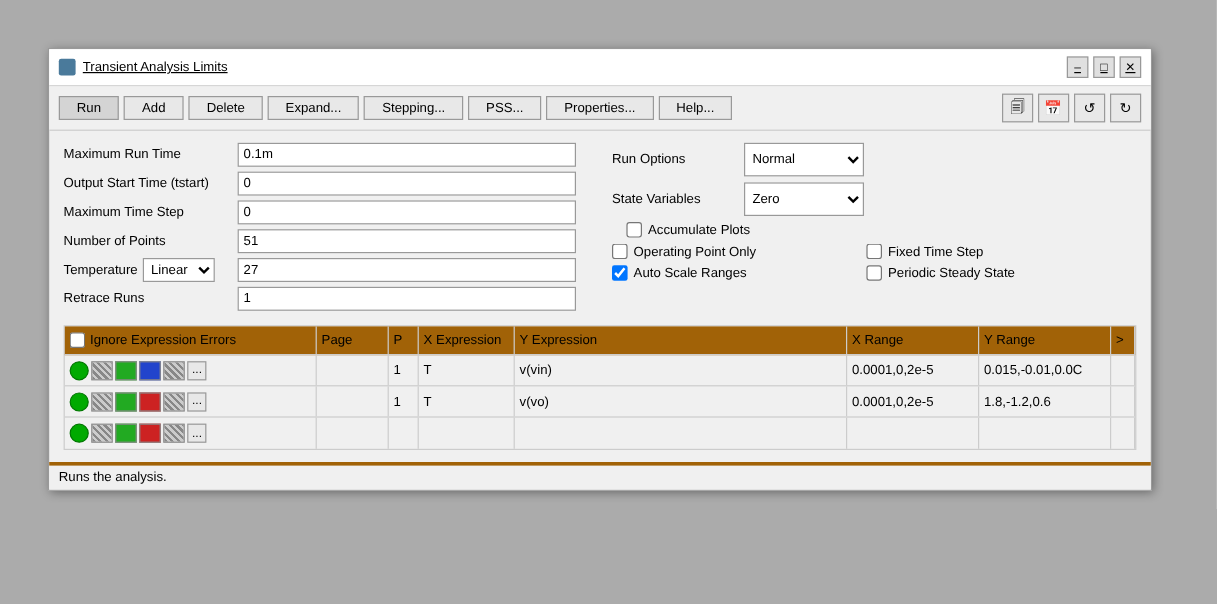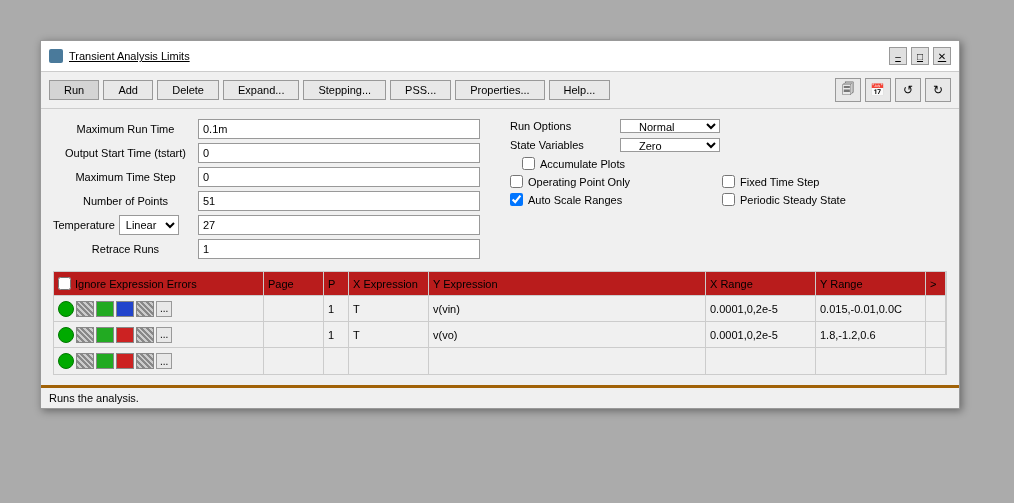--- a/index.html
+++ b/index.html
@@ -100,21 +100,20 @@
     .right-col { padding-left: 10px; }
     .form-row {
       display: flex;
       align-items: center;
       margin-bottom: 4px;
     }
     .form-label {
       width: 145px;
       font-size: 11px;
       flex-shrink: 0;
-      text-align: center;
     }
     .form-input {
       flex: 1;
       height: 20px;
       border: 1px solid #999;
       background: #fff;
       padding: 1px 4px;
       font-size: 11px;
     }
     .form-label-with-dropdown {
@@ -136,25 +135,25 @@
       align-items: center;
       margin-bottom: 5px;
     }
     .right-label {
       width: 110px;
       font-size: 11px;
       flex-shrink: 0;
     }
     .right-dropdown {
       width: 100px;
-      height: 14px;
+      height: 28px;
       border: 1px solid #999;
       background: #fff;
       font-size: 11px;
-      padding: 0 14px;
+      padding: 0 2px;
     }
     .checkbox-label {
       font-size: 11px;
     }
     .double-checkbox-row {
       display: flex;
       align-items: center;
       margin-bottom: 5px;
     }
     .check-group-left {
@@ -169,21 +168,21 @@
       gap: 5px;
       padding-left: 12px;
     }
     .table-section {
       margin-top: 8px;
       border: 1px solid #ccc;
     }
     .table-header-row {
       display: flex;
       align-items: center;
-      background: #b91c1c;
+      background: #a16207;
       border-bottom: 1px solid #ccc;
       height: 24px;
     }
     .th {
       font-size: 11px;
       padding: 2px 4px;
       border-right: 1px solid #ccc;
       height: 100%;
       display: flex;
       align-items: center;

